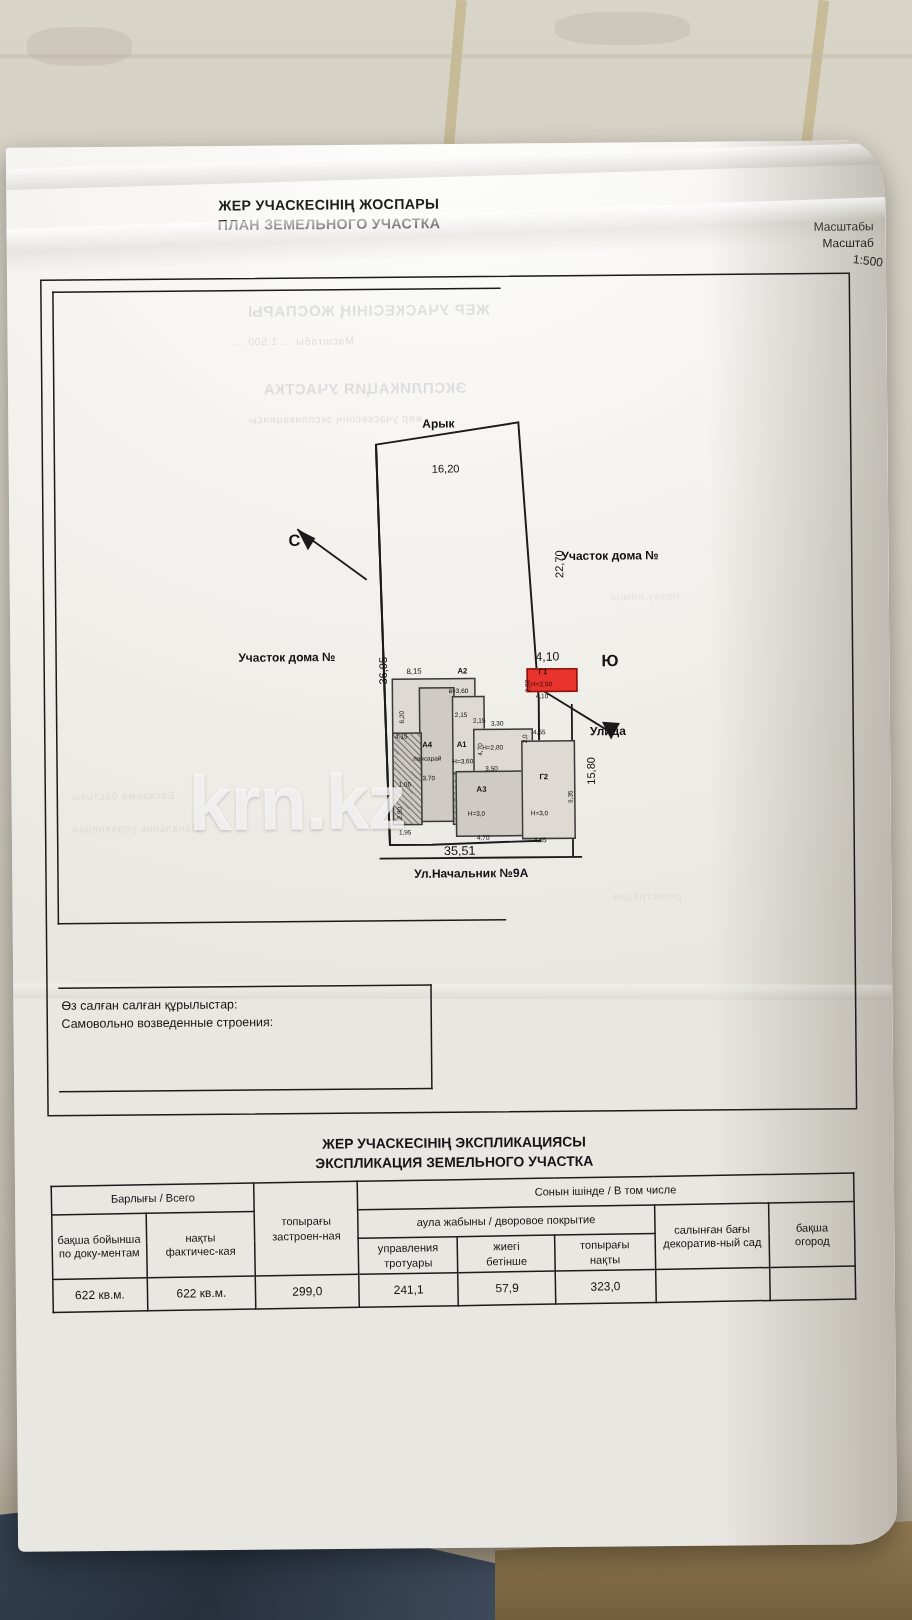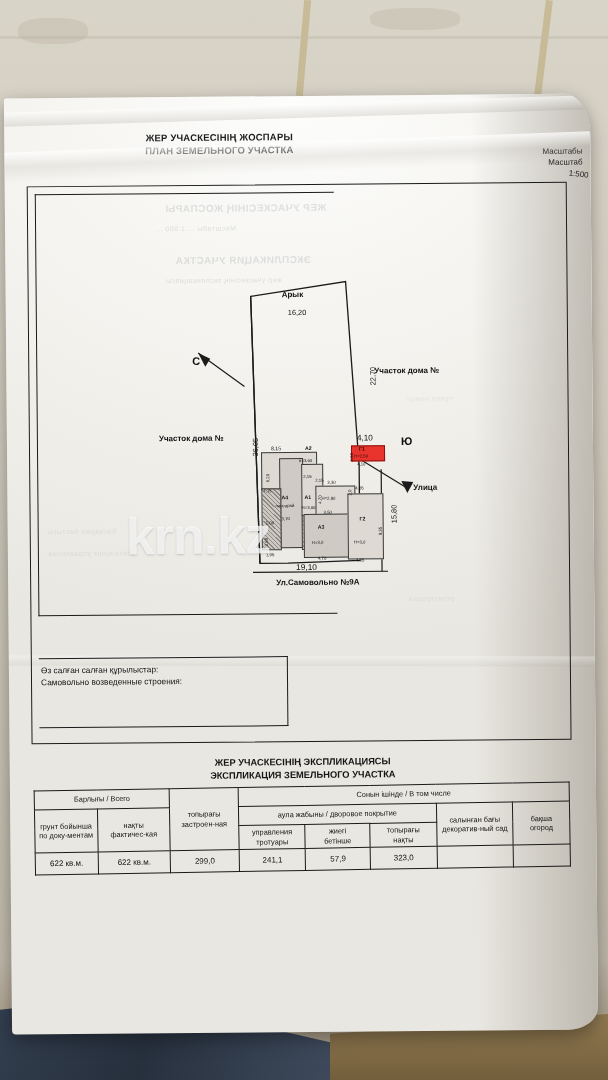--- a/index.html
+++ b/index.html
@@ -171,31 +171,31 @@
       <path d="M238,290 L192,256" stroke="#1b1b1b" stroke-width="1.2" fill="none"></path>
       <polygon points="192,256 204,262 199,270" fill="#1b1b1b"></polygon>
 
       <path d="M355,365 L398,392" stroke="#1b1b1b" stroke-width="1.2" fill="none"></path>
       <polygon points="400,398 394,386 406,387" fill="#1b1b1b"></polygon>
     </svg>
 
     <div class="compass" style="left:186px;top:258px;">С</div>
     <div class="compass" style="left:394px;top:340px;">Ю</div>
 
-    <div class="lbl" style="left:276px;top:194px;">Арык</div>
+    <div class="lbl" style="left:276px;top:182px;">Арык</div>
     <div class="dim" style="left:282px;top:212px;">16,20</div>
     <div class="dimv" style="left:244px;top:360px;">36,05</div>
     <div class="dimv" style="left:362px;top:290px;">22,70</div>
     <div class="dimv" style="left:382px;top:428px;">15,80</div>
-    <div class="dim" style="left:288px;top:466px;font-size:8.4px;">19,10</div>
+    <div class="dim" style="left:288px;top:466px;font-size:8.4px;">35,51</div>
 
     <div class="lbl" style="left:152px;top:337px;">Участок дома №</div>
     <div class="lbl" style="left:368px;top:271px;">Участок дома №</div>
-    <div class="lbl" style="left:406px;top:388px;">Улица</div>
-    <div class="lbl" style="left:268px;top:482px;">Ул.Самовольно №9А</div>
+    <div class="lbl" style="left:386px;top:388px;">Улица</div>
+    <div class="lbl" style="left:268px;top:482px;">Ул.Начальник №9А</div>
 
     <div class="bld light" style="left:254px;top:356px;width:54px;height:36px;"></div>
     <div class="bld" style="left:272px;top:362px;width:22px;height:88px;"></div>
     <div class="hatch" style="left:254px;top:392px;width:18px;height:60px;"></div>
     <div class="hatch" style="left:294px;top:418px;width:14px;height:34px;"></div>
     <div class="bld light" style="left:294px;top:368px;width:20px;height:50px;"></div>
     <div class="bld light" style="left:308px;top:390px;width:38px;height:30px;"></div>
     <div class="bld" style="left:296px;top:418px;width:44px;height:42px;"></div>
     <div class="bld light" style="left:340px;top:398px;width:34px;height:64px;"></div>
     <div class="bld red" style="left:344px;top:350px;width:32px;height:14px;"></div>
@@ -262,21 +262,21 @@
           <tr class="hrow">
         <td colspan="2">Барлығы / Всего</td>
         <td rowspan="3">
           <span>топырағы</span><br>
           <span>застроен-ная</span>
         </td>
         <td colspan="5">Сонын ішінде / В том числе</td>
       </tr>
       <tr class="hrow">
         <td rowspan="2">
-          <span>грунт бойынша</span><br>
+          <span>бақша бойынша</span><br>
           <span>по доку-ментам</span>
         </td>
         <td rowspan="2">
           <span>нақты</span><br>
           <span>фактичес-кая</span>
         </td>
         <td colspan="3">аула жабыны / дворовое покрытие</td>
         <td rowspan="2">
           <span>салынған бағы</span><br>
           <span>декоратив-ный сад</span>

